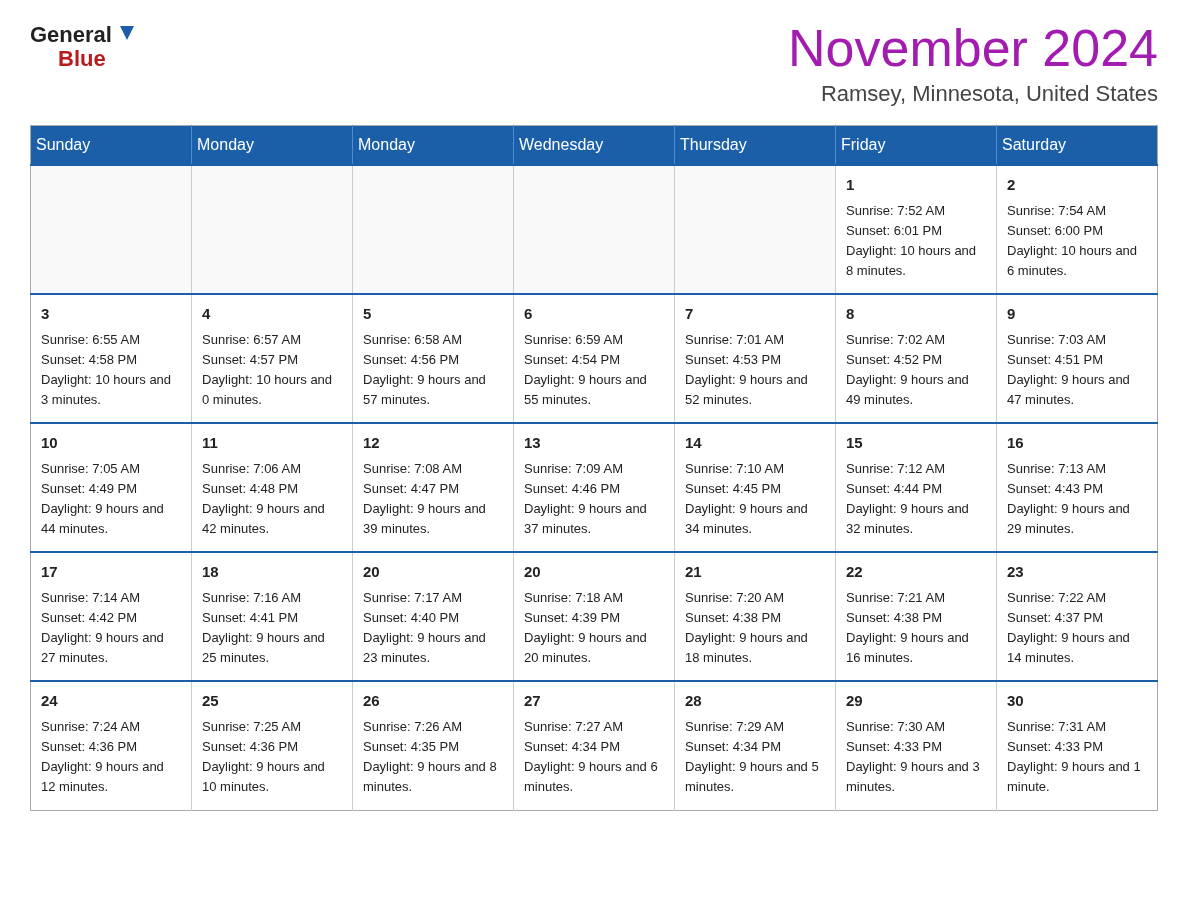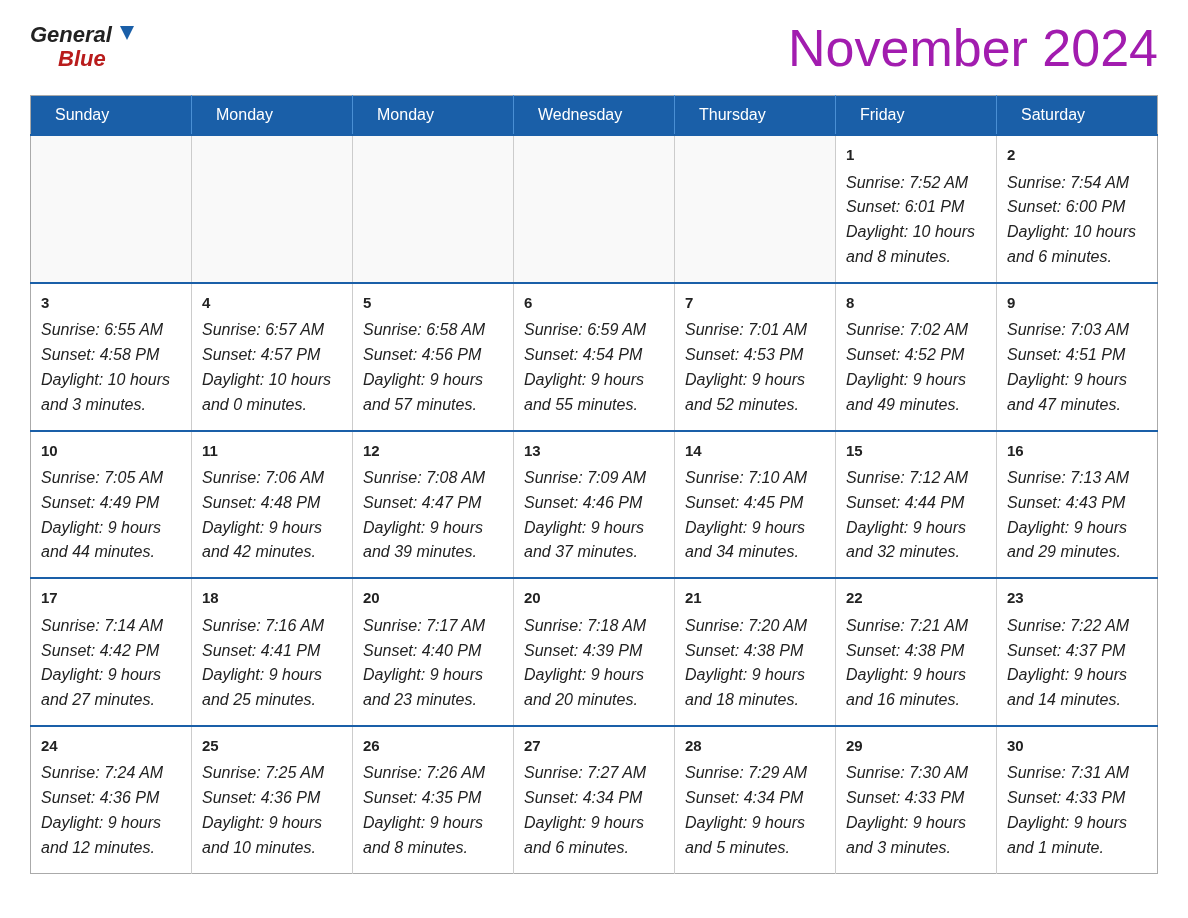--- a/index.html
+++ b/index.html
@@ -13,21 +13,20 @@
       display: flex;
       justify-content: space-between;
       align-items: flex-start;
       margin-bottom: 18px;
     }
     .logo {
       display: flex;
       flex-direction: column;
       align-items: flex-start;
       padding-top: 4px;
-      font-style: italic;
     }
     .logo-text {
       font-size: 22px;
       font-weight: bold;
       color: #222;
       line-height: 1;
     }
     .logo-blue {
       color: #b91c1c;
       font-size: 22px;
@@ -49,21 +48,21 @@
       margin-top: 4px;
     }
     .calendar {
       width: 100%;
       border-collapse: collapse;
       border: 1px solid #aaa;
     }
     .calendar thead th {
       background-color: #1a5fa8;
       color: #fff;
-      padding: 10px 24px;
+      padding: 10px 5px;
       font-size: 16px;
       font-weight: normal;
       text-align: left;
       border-right: 1px solid #4a8fd4;
     }
     .calendar thead th:last-child {
       border-right: none;
     }
     .calendar tbody tr {
       border-top: 2px solid #1a5fa8;
@@ -81,44 +80,44 @@
     .calendar tbody td:last-child {
       border-right: none;
     }
     .day-number {
       font-size: 15px;
       font-weight: bold;
       margin-bottom: 4px;
       display: block;
     }
     .day-info {
-      font-size: 16px;
+      font-size: 13px;
       color: #222;
       line-height: 1.55;
-      font-style: italic;
     }
     .empty-cell {
       background: #f9f9f9;
     }
   </style>
 </head>
 <body>
 
 <div class="header">
   <div class="logo">
     <div style="display:flex; align-items:center; gap:0;">
       <span class="logo-text">General</span>
       <svg width="22" height="22" viewBox="0 0 22 22" style="margin-left:2px; margin-top:-4px;">
         <polygon points="6,4 20,4 13,18" fill="#1a5fa8"></polygon>
       </svg>
     </div>
     <span class="logo-blue">Blue</span>
   </div>
   <div class="title-section">
     <div class="main-title">November 2024</div>
+    <div class="subtitle">Ramsey, Minnesota, United States</div>
   </div>
 </div>
 
 <table class="calendar">
   <thead>
     <tr>
       <th>Sunday</th>
       <th>Monday</th>
       <th>Monday</th>
       <th>Wednesday</th>

